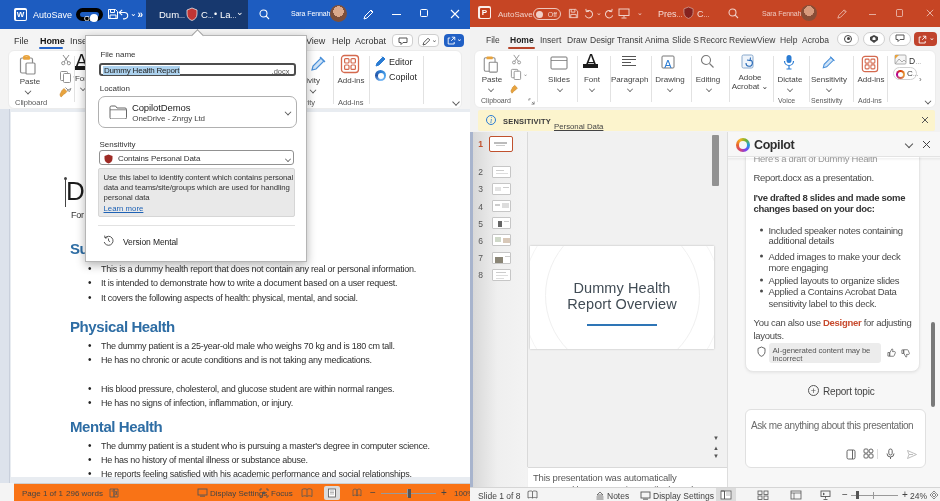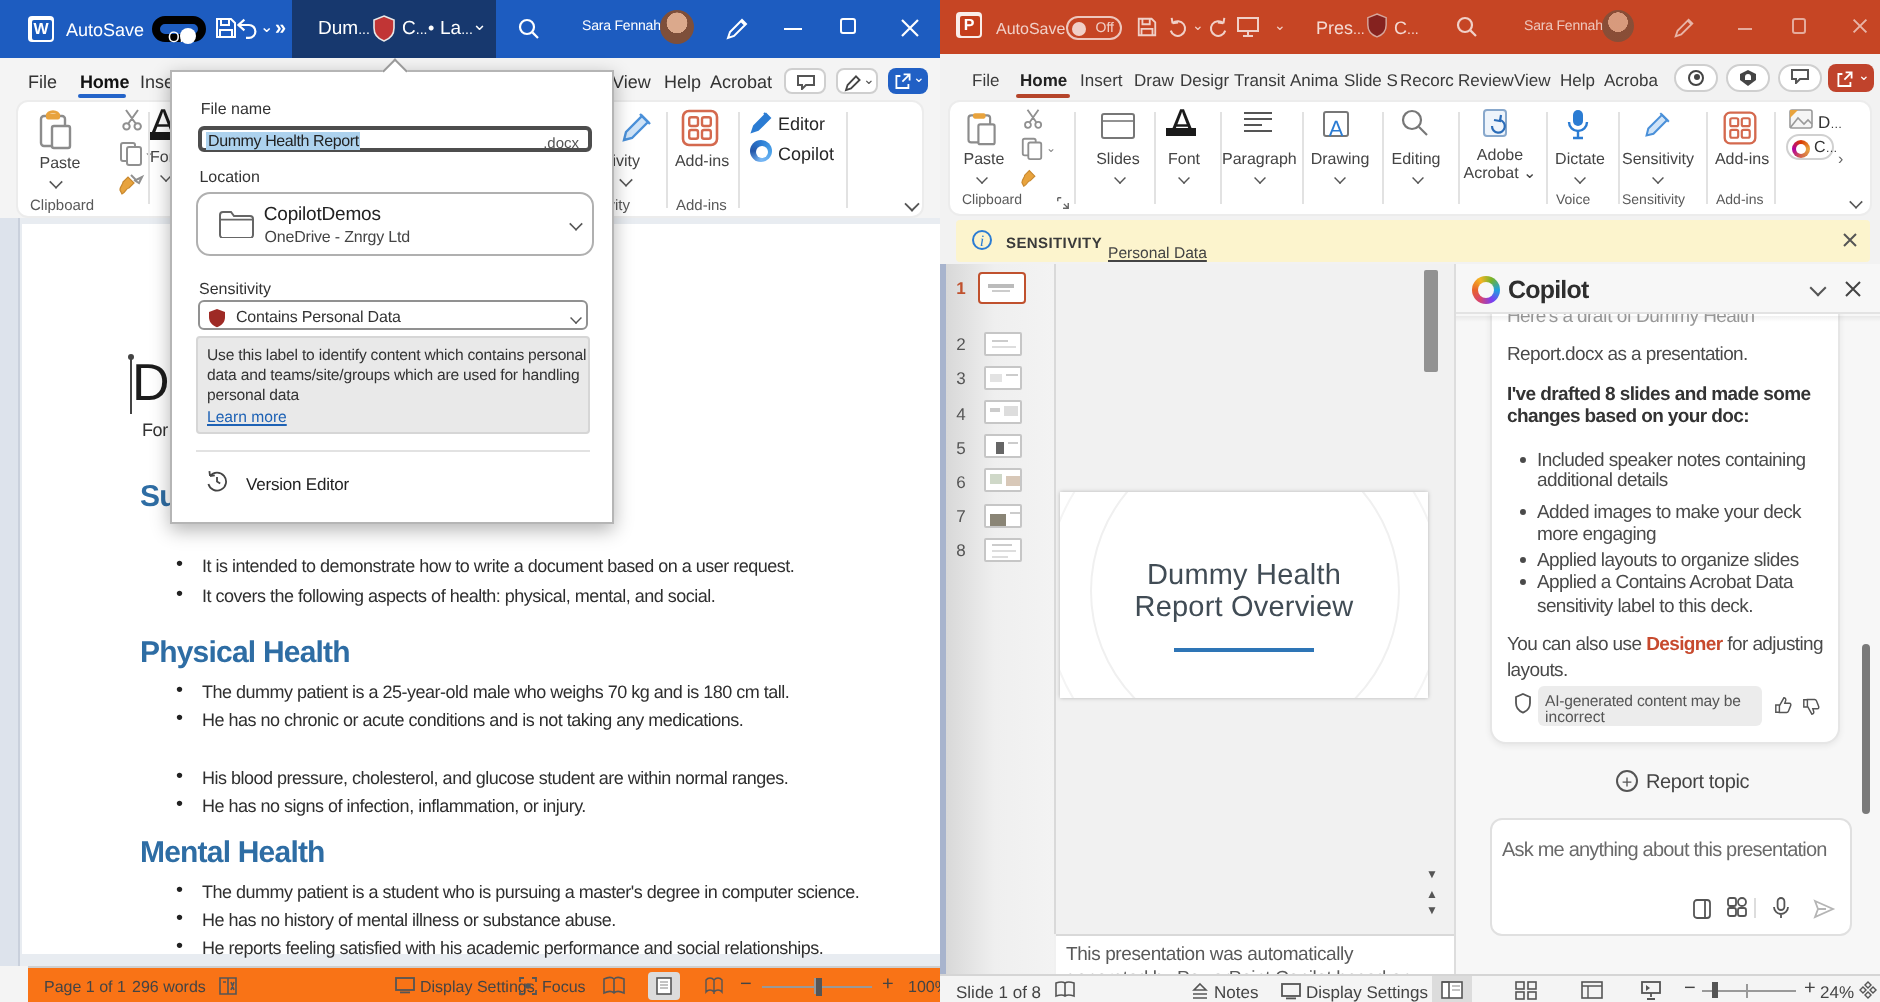--- a/index.html
+++ b/index.html
@@ -167,20 +167,21 @@
   <div class="chev" style="position:absolute;left:444px;top:48px;transform:scale(.9)"></div>
  </div>
  <div id="wdoc">
   <div class="abs" style="left:0;top:0;width:10px;height:374px;background:#dde3ec;border-right:1px solid #c9d0dc"></div>
   <div id="wpage"></div>
   <div class="abs" style="left:64.5px;top:70px;width:1px;height:28px;background:#444"></div>
   <div class="abs" style="left:63.5px;top:68px;width:3px;height:3px;background:#444;border-radius:50%"></div>
   <div class="abs" style="left:66px;top:67px;font-size:26px;color:#1c1c1c;letter-spacing:-1px">Dummy Health Report</div>
   <div class="abs" style="left:71px;top:101px;font-size:9px;color:#333;letter-spacing:-.2px">For demonstration purposes only</div>
   <div class="abs" style="left:70px;top:131px;font-size:15px;font-weight:bold;color:#2e6da4;letter-spacing:-.4px">Summary</div>
+  <div class="wb" style="top:155px">This is a dummy health report that does not contain any real or personal information.</div>
   <div class="wb" style="top:169.4px">It is intended to demonstrate how to write a document based on a user request.</div>
   <div class="wb" style="top:183.8px">It covers the following aspects of health: physical, mental, and social.</div>
   <div class="abs" style="left:70px;top:209px;font-size:15px;font-weight:bold;color:#2e6da4;letter-spacing:-.4px">Physical Health</div>
   <div class="wb" style="top:231.5px">The dummy patient is a 25-year-old male who weighs 70 kg and is 180 cm tall.</div>
   <div class="wb" style="top:245.9px">He has no chronic or acute conditions and is not taking any medications.</div>
   <div class="wb" style="top:274.7px">His blood pressure, cholesterol, and glucose student are within normal ranges.</div>
   <div class="wb" style="top:289.1px">He has no signs of infection, inflammation, or injury.</div>
   <div class="abs" style="left:70px;top:309px;font-size:15px;font-weight:bold;color:#2e6da4;letter-spacing:-.4px">Mental Health</div>
   <div class="wb" style="top:331.5px">The dummy patient is a student who is pursuing a master's degree in computer science.</div>
   <div class="wb" style="top:345.9px">He has no history of mental illness or substance abuse.</div>
@@ -631,21 +632,21 @@
   </div>
   <div style="position:absolute;left:12px;top:132px;width:197px;height:49px;background:#e9e9e9;border:1px solid #d6d6d6;border-radius:2px">
     <div style="position:absolute;left:4.5px;top:4.5px;font-size:7.8px;color:#333;letter-spacing:-.1px;line-height:10.2px">Use this label to identify content which contains personal<br>data and teams/site/groups which are used for handling<br>personal data</div>
     <div style="position:absolute;left:4.5px;top:35px;font-size:7.8px;color:#1e62b5;text-decoration:underline">Learn more</div>
   </div>
   <div style="position:absolute;left:11.8px;top:189.5px;width:197.6px;height:1px;background:#e2e2e2"></div>
   <svg style="position:absolute;left:16.6px;top:199.8px" width="11" height="11" viewBox="0 0 11 11">
       <path d="M2 3 a4.5 4.5 0 1 1-.8 4 M2 3 l-.3-2.4 M2 3 l2.4-.3" fill="none" stroke="#444" stroke-width=".9"></path>
       <path d="M5.5 3.5 v2.2 l1.6 1" fill="none" stroke="#444" stroke-width=".9"></path>
     </svg>
-  <div style="position:absolute;left:37px;top:201.2px;font-size:8.5px;color:#222;letter-spacing:-.1px">Version Editor</div>
+  <div style="position:absolute;left:37px;top:201.2px;font-size:8.5px;color:#222;letter-spacing:-.1px">Version Mental</div>
 </div>
 <style>
 .wb{position:absolute;left:101px;font-size:9px;letter-spacing:-.25px;color:#2f2f2f;white-space:nowrap}
 .wb:before{content:"\2022";position:absolute;left:-13px;top:-1px;font-size:10px;color:#222}
 .pnum{position:absolute;left:6px;width:9px;text-align:center;font-size:8.5px;color:#555}
 .pthumb{position:absolute;left:21.5px;width:19px;height:12px;background:#fff;border:1px solid #c6c6c6;border-radius:1px}
 .cp{position:absolute;font-size:9.5px;letter-spacing:-.3px;color:#4a4a4a;white-space:nowrap}
 .cpd{position:absolute;left:32px;width:3px;height:3px;border-radius:50%;background:#4a4a4a;transform:translateY(3.5px)}
 </style>
 

